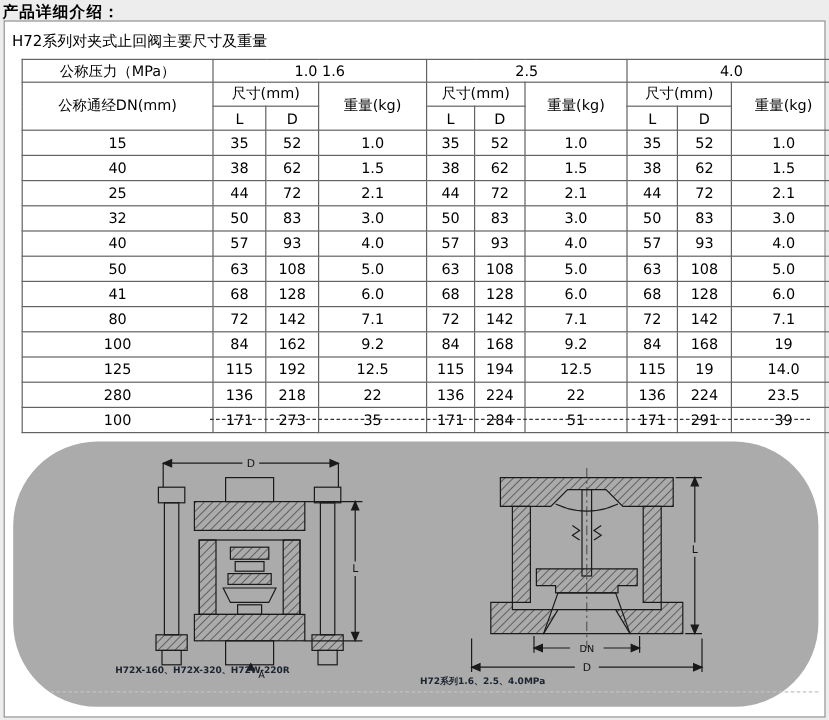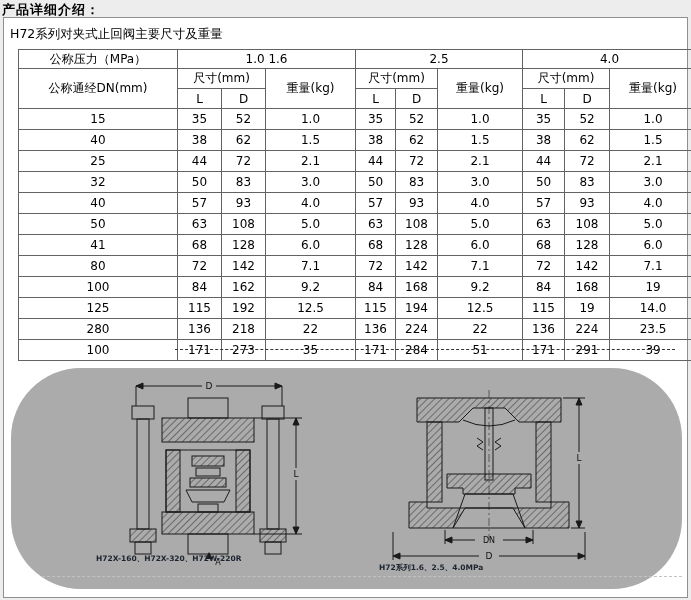--- a/index.html
+++ b/index.html
@@ -51,21 +51,21 @@
   }
   .drawing { position:absolute; }
   .drawing-left { left:95px; top:8px; }
   .drawing-right { left:368px; top:22px; }
   .cap {
     position:absolute; 
     font-size:7.5px; font-weight:bold; color:#1c2430; line-height:1.25;
     width:260px;
   }
   .cap-left { left:85px; top:186px; }
-  .cap-right { left:368px; top:195px; width:240px; }
+  .cap-right { left:339px; top:195px; width:240px; }
   svg text { font-family:"DejaVu Sans","Liberation Sans",sans-serif; }
 </style>
 </head>
 <body>
 
 <div class="page-title">产品详细介绍：</div>
 
 <div class="content-box">
 
   <div class="table-caption">H72系列对夹式止回阀主要尺寸及重量</div>

